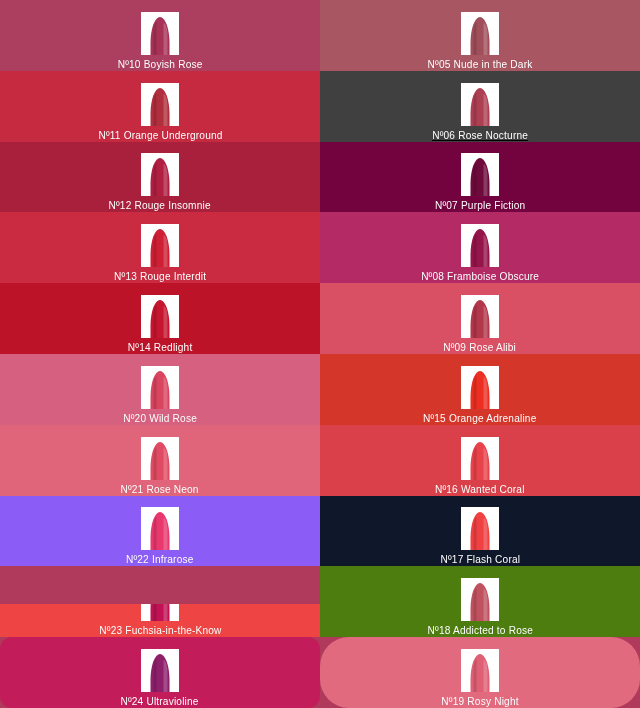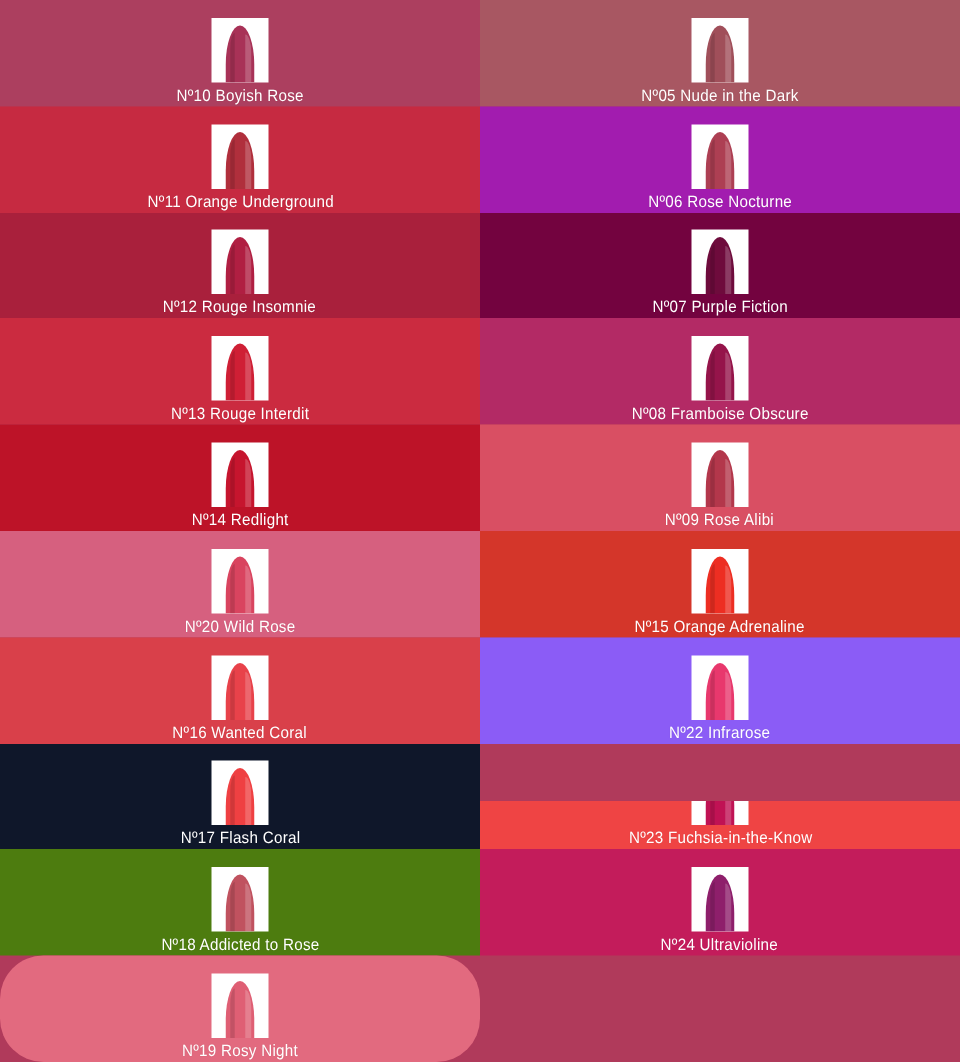--- a/index.html
+++ b/index.html
@@ -87,21 +87,21 @@
         <div class="bullet" style="background: rgb(160, 79, 90);"></div>
       </div>
       <div class="label">Nº05 Nude in the Dark</div>
     </div>
     <div class="cell" style="background: rgb(198, 42, 65);">
       <div class="thumb">
         <div class="bullet" style="background: rgb(176, 47, 60);"></div>
       </div>
       <div class="label">Nº11 Orange Underground</div>
     </div>
-    <div class="cell" style="background: #a21caf;">
+    <div class="cell" style="background: #404040; text-decoration: underline;">
       <div class="thumb">
         <div class="bullet" style="background: rgb(173, 63, 83);"></div>
       </div>
       <div class="label">Nº06 Rose Nocturne</div>
     </div>
     <div class="cell" style="background: rgb(169, 32, 60);">
       <div class="thumb">
         <div class="bullet" style="background: rgb(176, 31, 66);"></div>
       </div>
       <div class="label">Nº12 Rouge Insomnie</div>
@@ -141,20 +141,26 @@
         <div class="bullet" style="background: rgb(217, 68, 95);"></div>
       </div>
       <div class="label">Nº20 Wild Rose</div>
     </div>
     <div class="cell" style="background: rgb(212, 54, 42);">
       <div class="thumb">
         <div class="bullet" style="background: rgb(237, 46, 34);"></div>
       </div>
       <div class="label">Nº15 Orange Adrenaline</div>
     </div>
+    <div class="cell" style="background: rgb(224, 101, 122);">
+      <div class="thumb">
+        <div class="bullet" style="background: rgb(224, 75, 99);"></div>
+      </div>
+      <div class="label">Nº21 Rose Neon</div>
+    </div>
     <div class="cell" style="background: rgb(217, 64, 74);">
       <div class="thumb">
         <div class="bullet" style="background: rgb(232, 66, 74);"></div>
       </div>
       <div class="label">Nº16 Wanted Coral</div>
     </div>
     <div class="cell" style="background: #8b5cf6;">
       <div class="thumb">
         <div class="bullet" style="background: rgb(232, 56, 109);"></div>
       </div>
@@ -171,21 +177,21 @@
         <div class="bullet" style="background: rgb(192, 18, 84);"></div>
       </div>
       <div class="label">Nº23 Fuchsia-in-the-Know</div>
     </div>
     <div class="cell" style="background: #4d7c0f;">
       <div class="thumb">
         <div class="bullet" style="background: rgb(192, 82, 95);"></div>
       </div>
       <div class="label">Nº18 Addicted to Rose</div>
     </div>
-    <div class="cell" style="background: rgb(195, 28, 91);">
+    <div class="cell" style="background: rgb(195, 28, 91); border-radius: 12px;">
       <div class="thumb">
         <div class="bullet" style="background: rgb(142, 31, 107);"></div>
       </div>
       <div class="label">Nº24 Ultravioline</div>
     </div>
     <div class="cell" style="background: rgb(226, 106, 127); border-radius: 29px;">
       <div class="thumb">
         <div class="bullet" style="background: rgb(223, 95, 116);"></div>
       </div>
       <div class="label">Nº19 Rosy Night</div>

